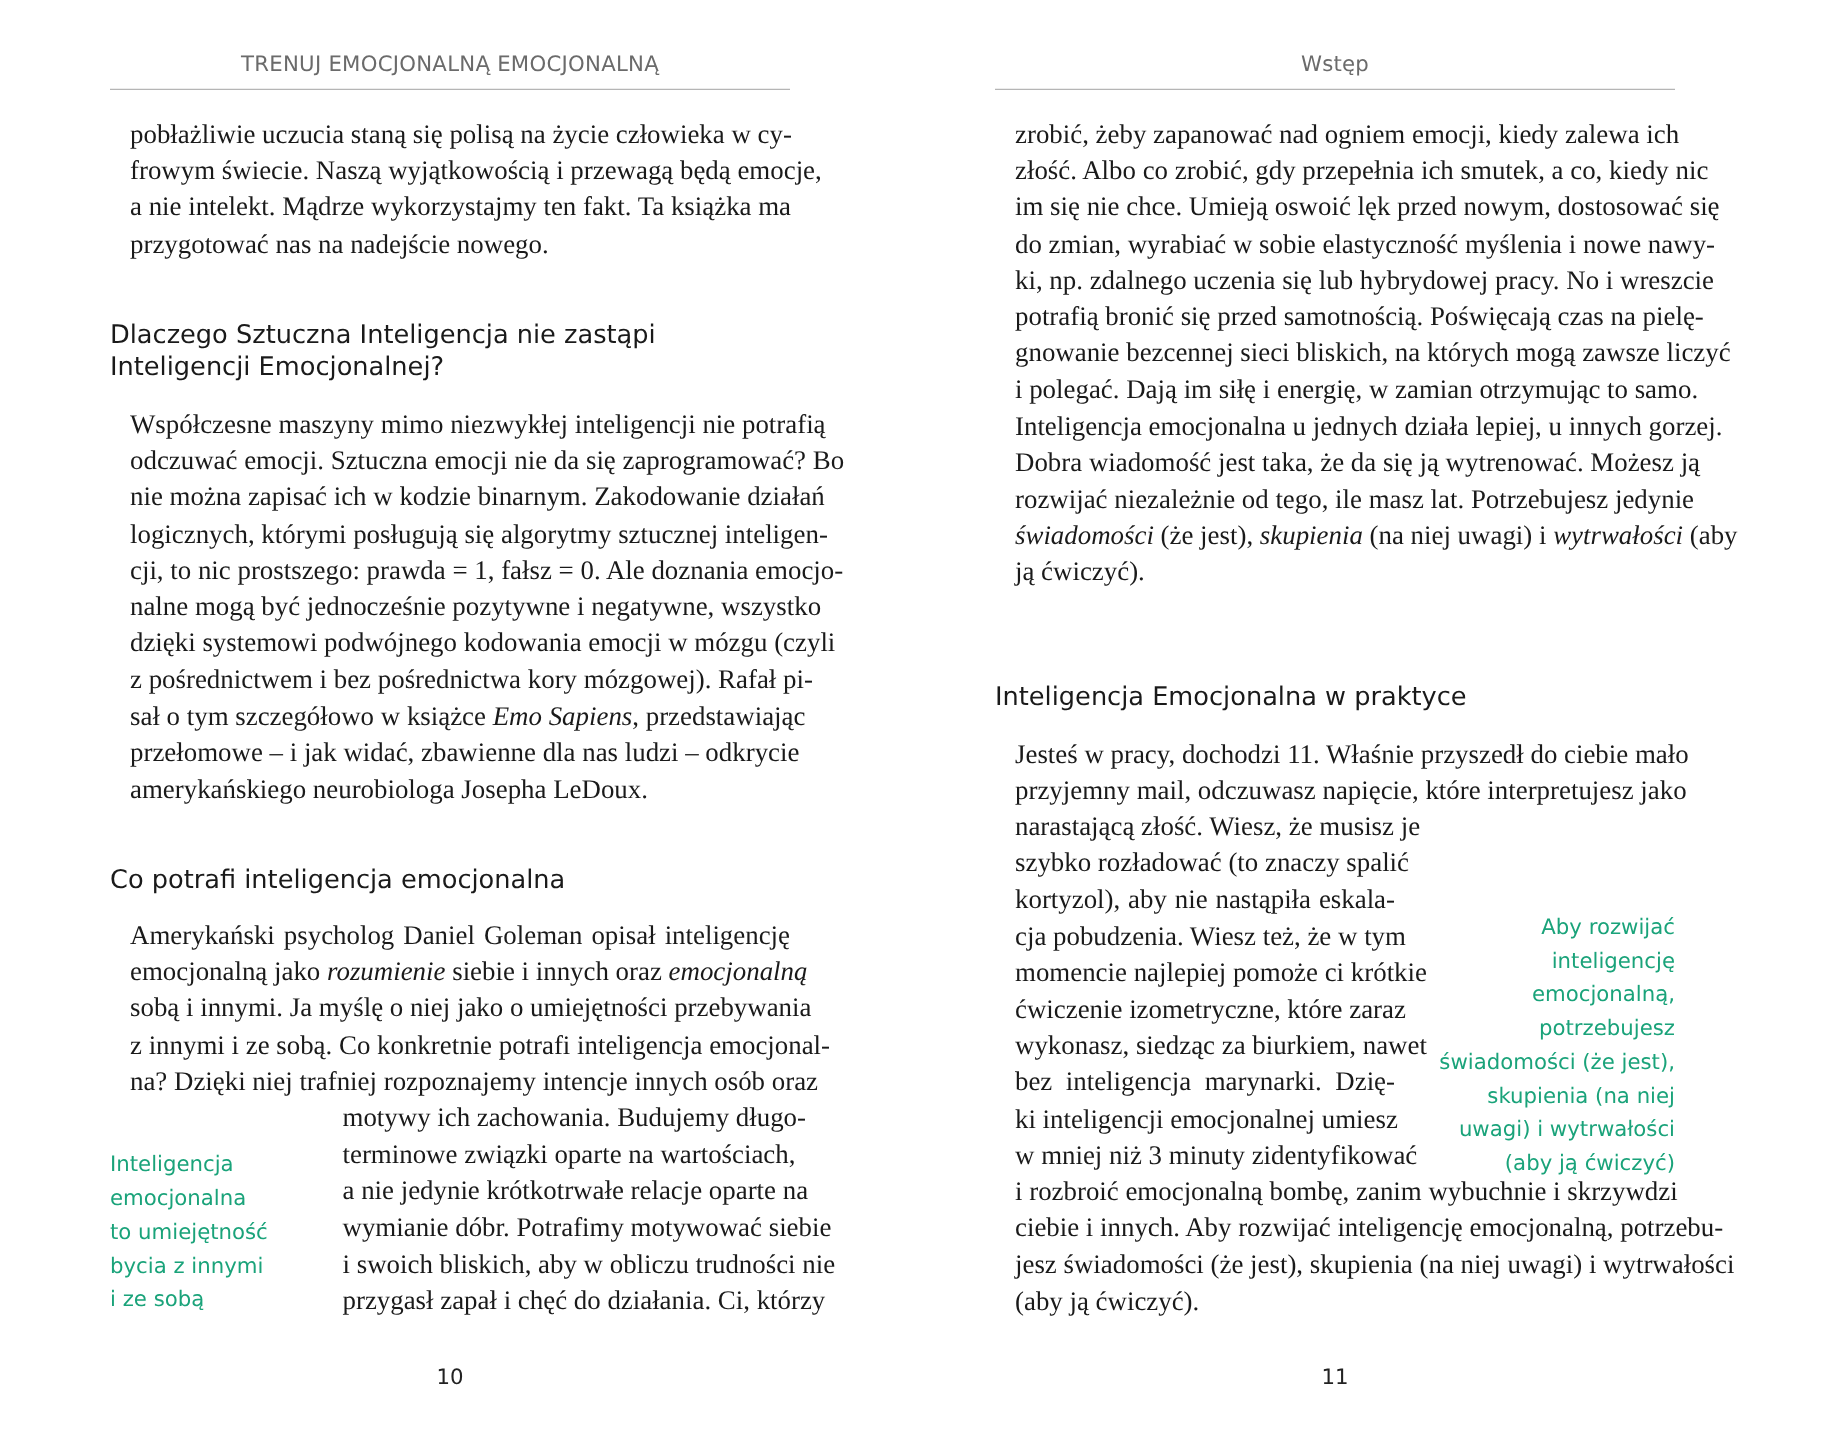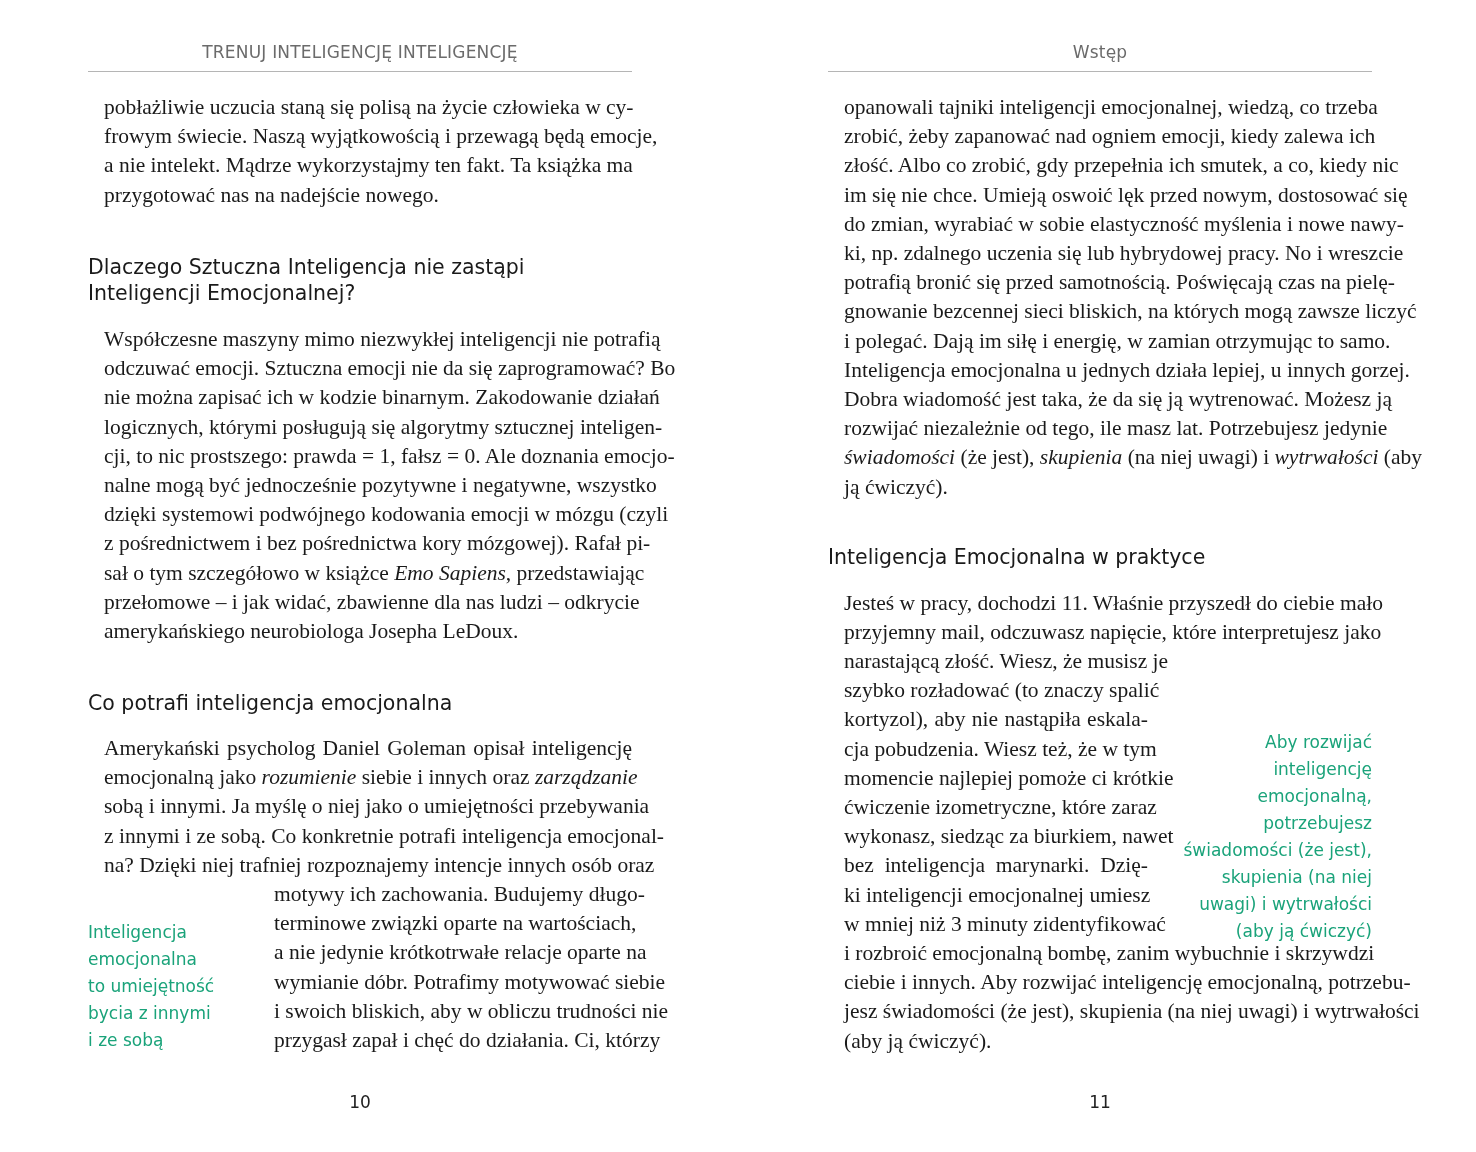--- a/index.html
+++ b/index.html
@@ -1,19 +1,19 @@
 <!DOCTYPE html>
 <html><head>
   <meta charset="utf-8">
   <style>
     html, body { margin: 0; padding: 0; background: #ffffff; }
     body { width: 1476px; height: 1152px; position: relative; overflow: hidden; }
     .page { position: absolute; top: 0; width: 544px; height: 1152px; }
     .page-left { left: 88px; }
-    .page-right { left: 828px; }
+    .page-right { left: 796px; }
     .running-head {
       position: absolute; top: 42px; left: 0; width: 544px; text-align: center;
       font-family: "DejaVu Sans", sans-serif; font-size: 17px; color: #6b6b6b;
       letter-spacing: 0.2px;
     }
     .head-rule { position: absolute; top: 71px; left: 0; width: 544px; height: 1px; background: #b5b5b5; }
     .body-text {
       position: absolute; left: 0; width: 544px;
       font-family: "Liberation Serif", serif; font-size: 21.5px; line-height: 29.2px; color: #1a1a1a;
       text-align: justify; margin: 0;
@@ -31,21 +31,21 @@
       font-family: "DejaVu Sans", sans-serif; font-size: 17px; color: #222;
     }
     .line { display: block; white-space: nowrap; text-align-last: justify; text-align: justify; margin-left: 16px; }
     .line.last { text-align-last: left; }
     em { font-style: italic; }
   </style>
 </head>
 <body>
 
 <div class="page page-left">
-  <div class="running-head">TRENUJ INTELIGENCJĘ INTELIGENCJĘ</div>
+  <div class="running-head">TRENUJ EMOCJONALNĄ EMOCJONALNĄ</div>
   <div class="head-rule"></div>
 
   <div class="body-text" style="top:93px;">
     <span class="line">pobłażliwie uczucia staną się polisą na życie człowieka w cy-</span>
     <span class="line">frowym świecie. Naszą wyjątkowością i przewagą będą emocje,</span>
     <span class="line">a nie intelekt. Mądrze wykorzystajmy ten fakt. Ta książka ma</span>
     <span class="line last">przygotować nas na nadejście nowego.</span>
   </div>
 
   <h2 class="heading" style="top:254px;">Dlaczego Sztuczna Inteligencja nie zastąpi Inteligencji Emocjonalnej?</h2>
@@ -61,21 +61,21 @@
     <span class="line">z pośrednictwem i bez pośrednictwa kory mózgowej). Rafał pi-</span>
     <span class="line"><span>sał o tym szczegółowo w książce </span><em>Emo Sapiens</em><span>, przedstawiając</span></span>
     <span class="line">przełomowe – i jak widać, zbawienne dla nas ludzi – odkrycie</span>
     <span class="line last">amerykańskiego neurobiologa Josepha LeDoux.</span>
   </div>
 
   <h2 class="heading" style="top:690px;">Co potrafi inteligencja emocjonalna</h2>
 
   <div class="body-text" style="top:734px;">
     <span class="line">Amerykański psycholog Daniel Goleman opisał inteligencję</span>
-    <span class="line"><span>emocjonalną jako </span><em>rozumienie</em><span> siebie i innych oraz </span><em>zarządzanie</em></span>
+    <span class="line"><span>emocjonalną jako </span><em>rozumienie</em><span> siebie i innych oraz </span><em>emocjonalną</em></span>
     <span class="line">sobą i innymi. Ja myślę o niej jako o umiejętności przebywania</span>
     <span class="line">z innymi i ze sobą. Co konkretnie potrafi inteligencja emocjonal-</span>
     <span class="line">na? Dzięki niej trafniej rozpoznajemy intencje innych osób oraz</span>
   </div>
 
   <div class="body-text" style="top:880px; left:170px; width:374px;">
     <span class="line">motywy ich zachowania. Budujemy długo-</span>
     <span class="line">terminowe związki oparte na wartościach,</span>
     <span class="line">a nie jedynie krótkotrwałe relacje oparte na</span>
     <span class="line">wymianie dóbr. Potrafimy motywować siebie</span>
@@ -92,21 +92,20 @@
   </div>
 
   <div class="folio">10</div>
 </div>
 
 <div class="page page-right">
   <div class="running-head">Wstęp</div>
   <div class="head-rule"></div>
 
   <div class="body-text" style="top:93px;">
-    <span class="line">opanowali tajniki inteligencji emocjonalnej, wiedzą, co trzeba</span>
     <span class="line">zrobić, żeby zapanować nad ogniem emocji, kiedy zalewa ich</span>
     <span class="line">złość. Albo co zrobić, gdy przepełnia ich smutek, a co, kiedy nic</span>
     <span class="line">im się nie chce. Umieją oswoić lęk przed nowym, dostosować się</span>
     <span class="line">do zmian, wyrabiać w sobie elastyczność myślenia i nowe nawy-</span>
     <span class="line">ki, np. zdalnego uczenia się lub hybrydowej pracy. No i wreszcie</span>
     <span class="line">potrafią bronić się przed samotnością. Poświęcają czas na pielę-</span>
     <span class="line">gnowanie bezcennej sieci bliskich, na których mogą zawsze liczyć</span>
     <span class="line">i polegać. Dają im siłę i energię, w zamian otrzymując to samo.</span>
     <span class="line">Inteligencja emocjonalna u jednych działa lepiej, u innych gorzej.</span>
     <span class="line">Dobra wiadomość jest taka, że da się ją wytrenować. Możesz ją</span>

